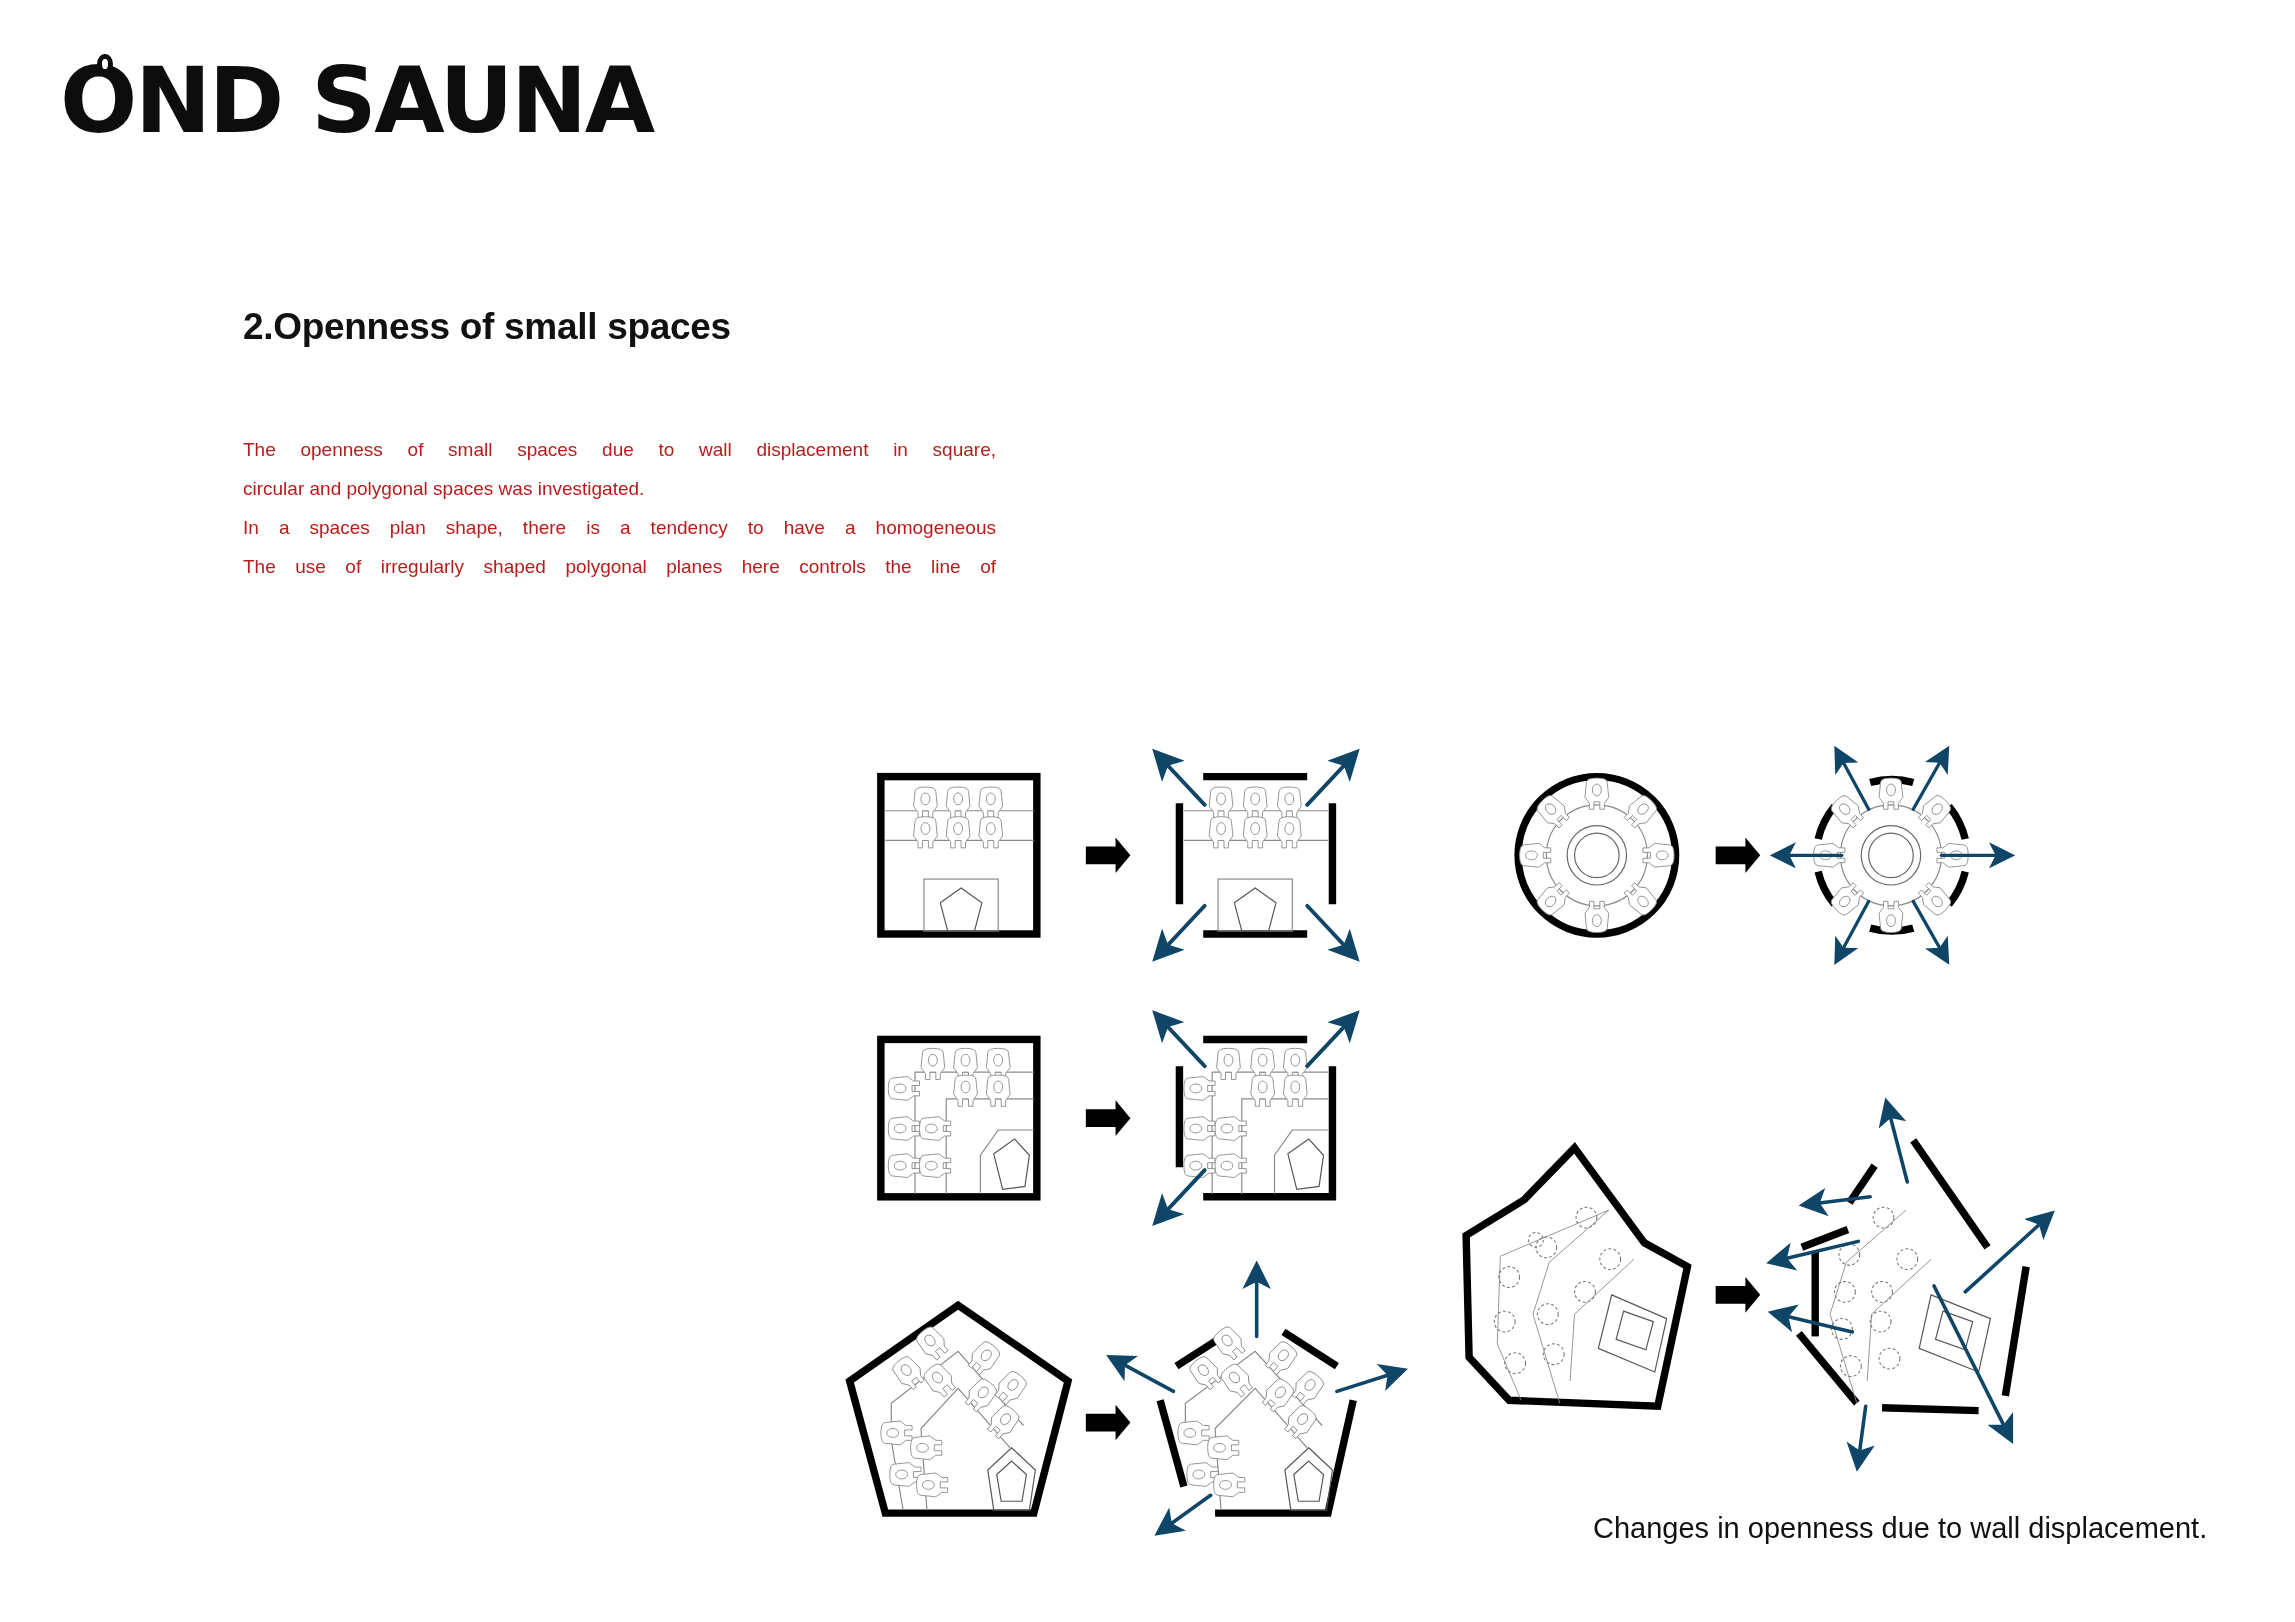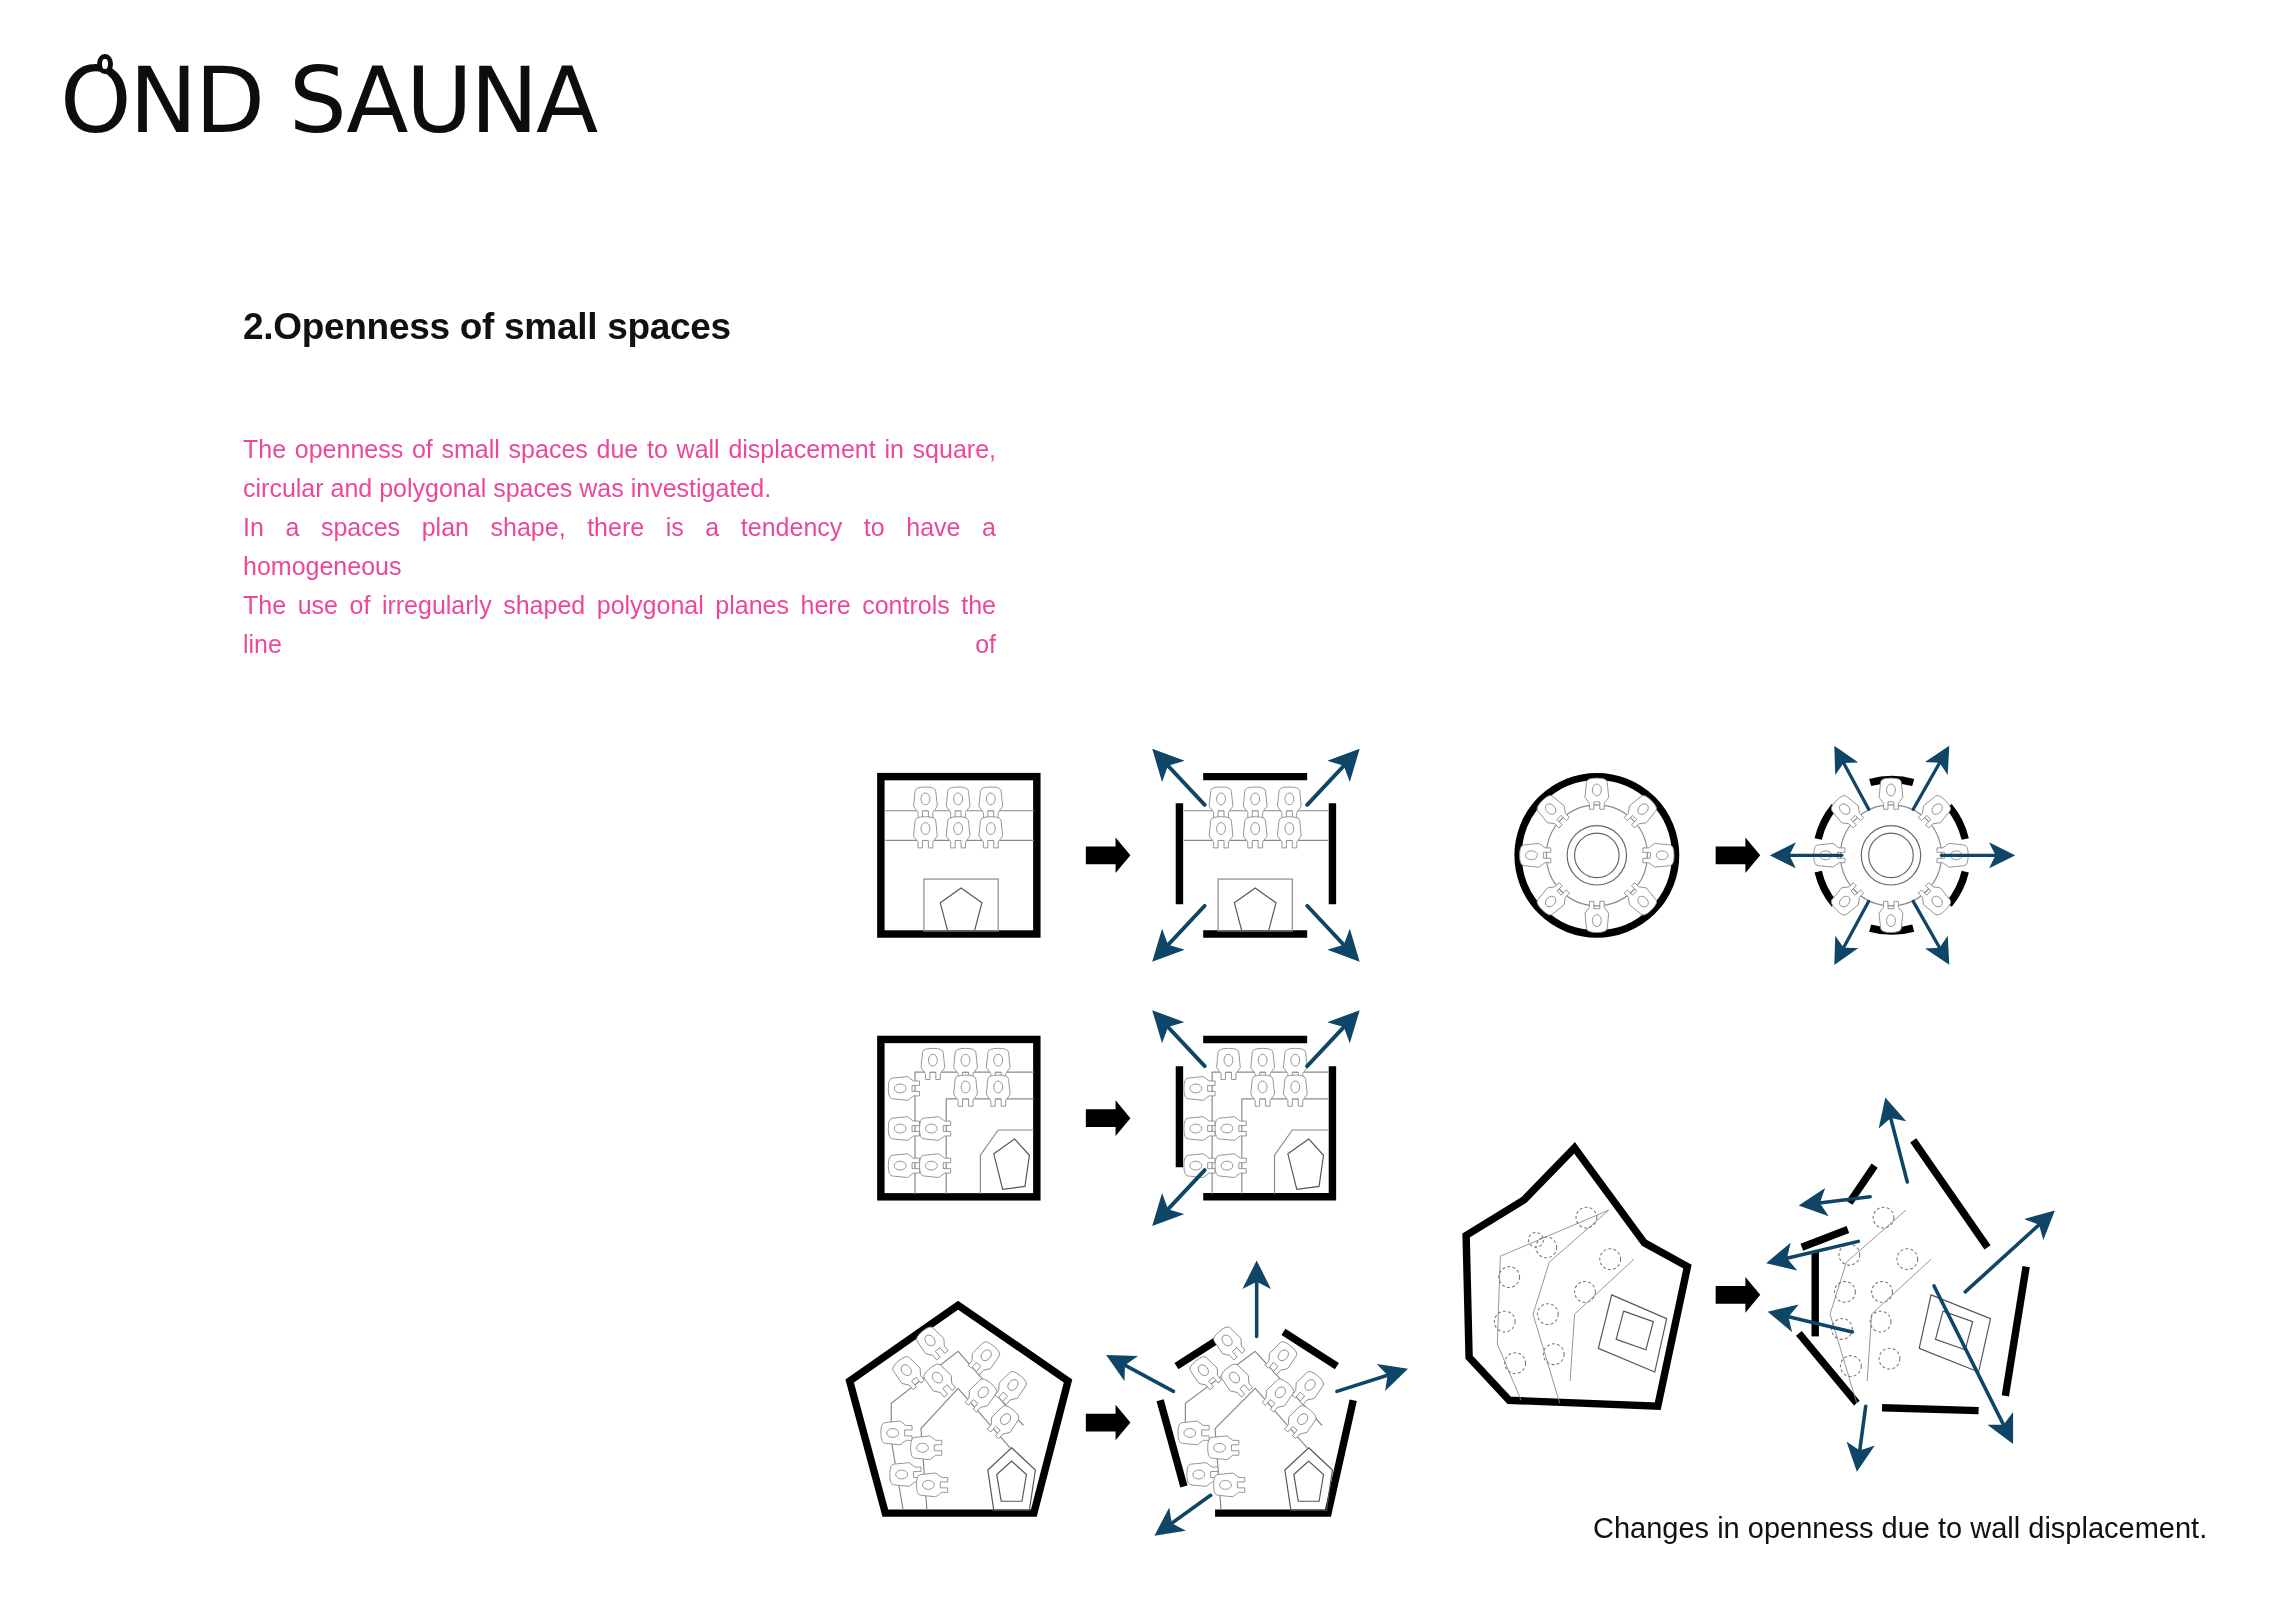--- a/index.html
+++ b/index.html
@@ -1,20 +1,20 @@
 <!DOCTYPE html>
 <html style="font-size:9.6px"><head>
 <meta charset="utf-8">
 <style>
   html,body{margin:0;padding:0;background:#ffffff;}
   body{width:2295px;height:1623px;position:relative;overflow:hidden;font-family:"Liberation Sans","DejaVu Sans",sans-serif;color:#111;}
-  .logo{position:absolute;left:60px;top:55px;font-family:"DejaVu Sans","Liberation Sans",sans-serif;font-weight:normal;font-size:91px;letter-spacing:-2.4px;line-height:1;color:#0d0d0d;}
+  .logo{position:absolute;left:60px;top:55px;font-family:"DejaVu Sans","Liberation Sans",sans-serif;font-weight:bold;font-size:91px;letter-spacing:-2.4px;line-height:1;color:#0d0d0d;}
   .logo .deg{position:absolute;left:37px;top:-1.2px;width:15.5px;height:20.3px;border:5.4px solid #0d0d0d;border-radius:50%;box-sizing:border-box;background:#fff;}
   .title{position:absolute;left:243px;top:306px;font-family:"Liberation Sans","DejaVu Sans",sans-serif;font-weight:bold;font-size:37px;color:#111;letter-spacing:-0.3px;}
-  .body-text{position:absolute;left:243px;top:430px;width:753px;font-family:"Liberation Sans","DejaVu Sans",sans-serif;font-size:25px;line-height:39px;color:#ec4899;}
+  .body-text{position:absolute;left:243px;top:430px;width:753px;font-family:"Liberation Sans","DejaVu Sans",sans-serif;font-size:19px;line-height:39px;color:#b91c1c;}
   .body-text p{margin:0;text-align:justify;text-align-last:left;}
   .body-text p.just{text-align-last:justify;}
   .caption{position:absolute;left:1593px;top:1512px;font-family:"Liberation Sans","DejaVu Sans",sans-serif;font-size:29px;color:#111;}
   svg.diagram{position:absolute;left:0;top:0;width:2295px;height:1623px;}
 </style>
 </head>
 <body>
 
 <div class="logo">
   <span>OND SAUNA</span>

